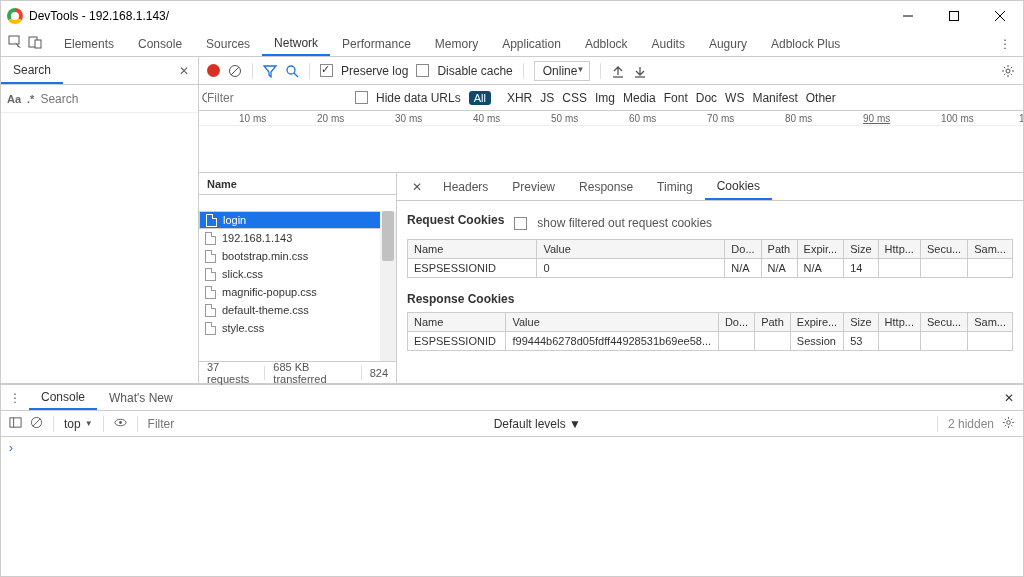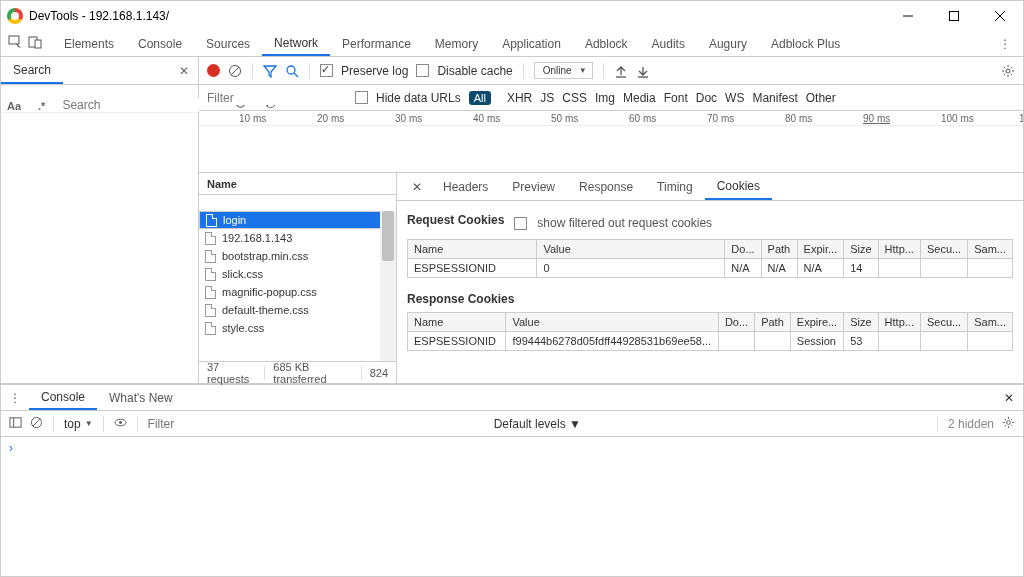--- a/index.html
+++ b/index.html
@@ -20,37 +20,37 @@
   .tabbar .tab.on { color:#1a73e8; border-bottom:2px solid #1a73e8;}
   .tabbar .tab.on.net { color:#333; border-bottom-color:#1a73e8;}
   .tabbar .kebab { margin-left:auto; padding:0 12px; display:flex; align-items:center; color:#555;}
 
   .main { display:flex; height: calc(577px - 30px - 26px - 194px); border-bottom:1px solid #ccc;}
   .leftpane { width:198px; border-right:1px solid #ccc; display:flex; flex-direction:column;}
   .searchrow { height:28px; display:flex; align-items:stretch; border-bottom:1px solid #ccc;}
   .searchrow .stab { padding:0 12px; display:flex; align-items:center; font-size:12px; color:#333; border-bottom:2px solid #1a73e8;}
   .searchrow .sfill { flex:1;}
   .searchrow .sx { width:28px; display:flex; align-items:center; justify-content:center; color:#666;}
-  .findrow { height:28px; display:flex; align-items:flex-end; padding:0 6px; gap:17px; border-bottom:1px solid #eee;}
+  .findrow { height:28px; display:flex; align-items:center; padding:0 6px; gap:6px; border-bottom:1px solid #eee;}
   .findrow .aa{font-weight:bold; font-size:11px; color:#666;}
   .findrow input { border:none; flex:1; font-size:12px; color:#888; outline:none;}
   .findrow .ib { color:#666; }
   .findrow svg{width:13px;height:13px;}
 
   .rightpane { flex:1; display:flex; flex-direction:column;}
   .netbar { height:28px; display:flex; align-items:center; gap:8px; padding:0 8px; border-bottom:1px solid #ccc;}
   .rec { width:13px; height:13px; border-radius:50%; background:#d93025;}
   .nb-ico { color:#555; display:flex; align-items:center;}
   .nb-ico svg{width:14px;height:14px;}
   .nb-ico.active svg{stroke:#1a73e8; fill:none;}
   .divider { width:1px; height:16px; background:#ddd; margin:0 2px;}
   .cb { width:13px;height:13px;border:1px solid #888;display:inline-block;position:relative;}
   .cb.checked::after{content:"✓";position:absolute;inset:-2px 0 0 0;font-size:11px;color:#333;}
   .lbl{font-size:12px;color:#333;}
-  .sel { border:1px solid #ccc; padding:2px 20px 2px 8px; font-size:10px; position:relative;}
+  .sel { border:1px solid #ccc; padding:2px 12px 2px 8px; font-size:12px; position:relative;}
   .sel::after{content:"▼";position:absolute;right:5px;top:3px;font-size:8px;color:#555;}
   .gear { margin-left:auto;}
 
   .filterrow { height:26px; display:flex; align-items:center; gap:8px; padding:0 8px; border-bottom:1px solid #ccc;}
   .filterrow input { border:none; width:140px; font-size:12px; color:#888; outline:none;}
   .pillAll { background:#0c4a6e; color:#fff; padding:1px 5px; border-radius:3px; font-size:11px;}
   .ftype { font-size:12px; color:#333; cursor:pointer;}
 
   .timeline { height:62px; border-bottom:1px solid #ccc; position:relative; background:#fff;}
   .timeline .ticks{position:absolute;top:2px;left:0;right:0;display:flex;font-size:10px;color:#666;}

